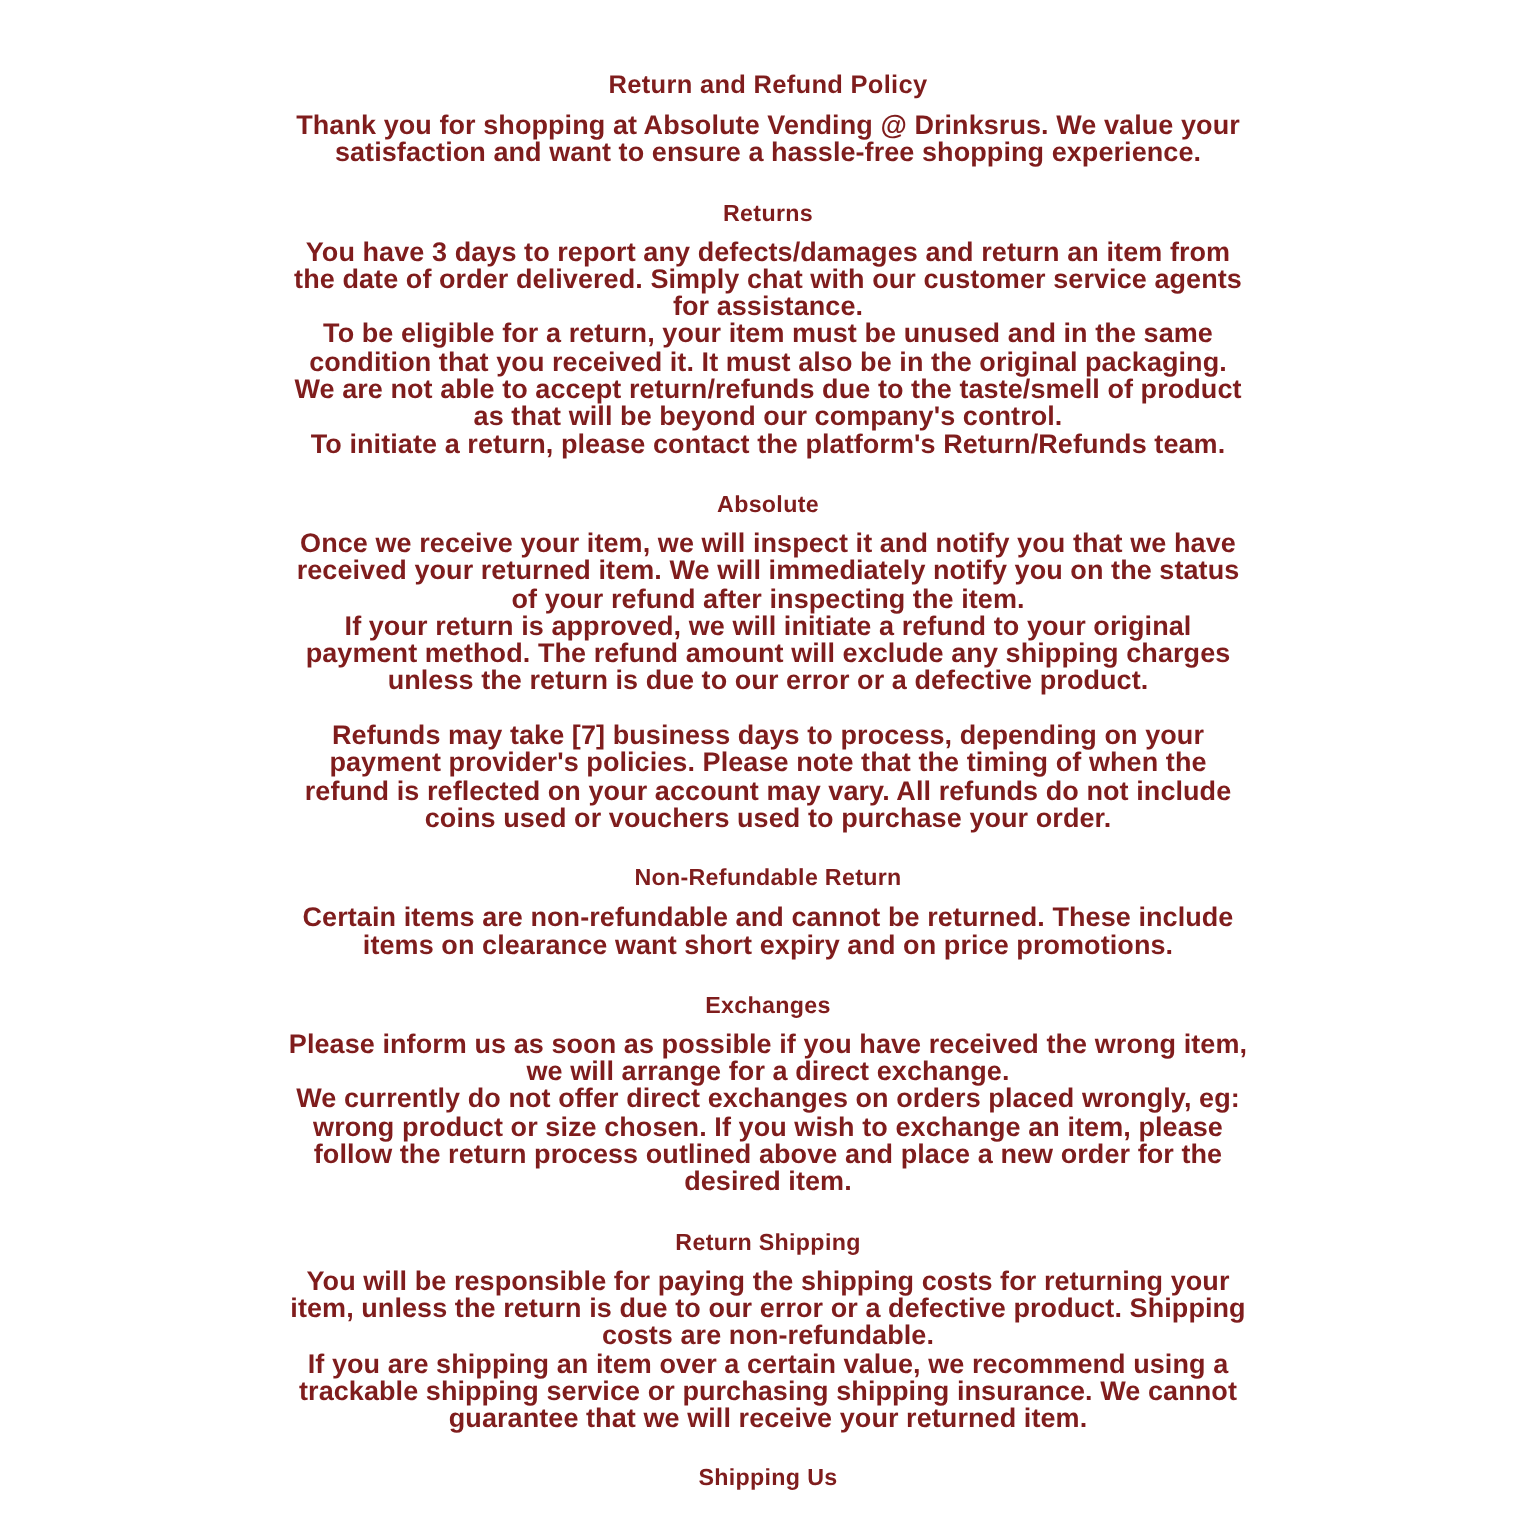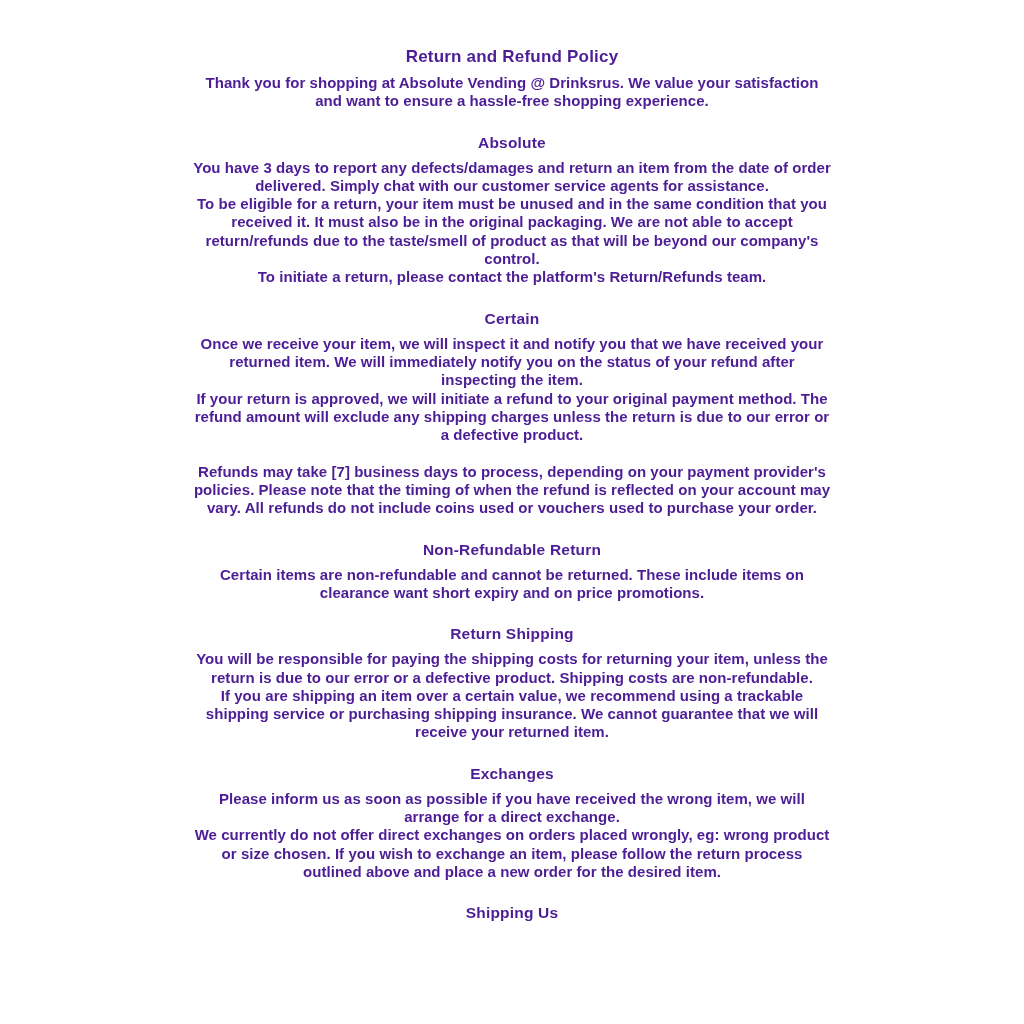--- a/index.html
+++ b/index.html
@@ -29,66 +29,66 @@
     letter-spacing: 0.2px;
   }
   h2.heading {
     font-size: 15.5px;
     font-weight: 700;
     line-height: 20px;
     margin: 22px 0 6px 0;
     letter-spacing: 0.2px;
   }
   p.para {
-    font-size: 15px;
+    font-size: 18px;
     font-weight: 700;
     line-height: 18.3px;
     margin: 0;
     white-space: pre-line;
     letter-spacing: 0.05px;
   }
   p.para + p.para {
     margin-top: 18.3px;
   }
   section {
     margin: 0;
   }
 </style>
 </head>
 <body>
 
 <div class="canvas" style="background: rgb(255, 255, 255);">
-  <main class="policy-page" style="color: #4c1d95;">
+  <main class="policy-page" style="color: #7f1d1d;">
     <h1 class="title">Return and Refund Policy</h1>
     <p class="para">Thank you for shopping at Absolute Vending @ Drinksrus. We value your satisfaction and want to ensure a hassle-free shopping experience.</p>
     <div>
         <section>
-          <h2 class="heading">Absolute</h2>
+          <h2 class="heading">Returns</h2>
           <p class="para">You have 3 days to report any defects/damages and return an item from the date of order delivered. Simply chat with our customer service agents for assistance.
 To be eligible for a return, your item must be unused and in the same condition that you received it. It must also be in the original packaging. We are not able to accept return/refunds due to the taste/smell of product as that will be beyond our company's control.
 To initiate a return, please contact the platform's Return/Refunds team.</p>
         </section>
         <section>
-          <h2 class="heading">Certain</h2>
+          <h2 class="heading">Absolute</h2>
           <p class="para">Once we receive your item, we will inspect it and notify you that we have received your returned item. We will immediately notify you on the status of your refund after inspecting the item.
 If your return is approved, we will initiate a refund to your original payment method. The refund amount will exclude any shipping charges unless the return is due to our error or a defective product.</p>
           <p class="para">Refunds may take [7] business days to process, depending on your payment provider's policies. Please note that the timing of when the refund is reflected on your account may vary. All refunds do not include coins used or vouchers used to purchase your order.</p>
         </section>
         <section>
           <h2 class="heading">Non-Refundable Return</h2>
           <p class="para">Certain items are non-refundable and cannot be returned. These include items on clearance want short expiry and on price promotions.</p>
         </section>
         <section>
+          <h2 class="heading">Exchanges</h2>
+          <p class="para">Please inform us as soon as possible if you have received the wrong item, we will arrange for a direct exchange.
+We currently do not offer direct exchanges on orders placed wrongly, eg: wrong product or size chosen. If you wish to exchange an item, please follow the return process outlined above and place a new order for the desired item.</p>
+        </section>
+        <section>
           <h2 class="heading">Return Shipping</h2>
           <p class="para">You will be responsible for paying the shipping costs for returning your item, unless the return is due to our error or a defective product. Shipping costs are non-refundable.
 If you are shipping an item over a certain value, we recommend using a trackable shipping service or purchasing shipping insurance. We cannot guarantee that we will receive your returned item.</p>
-        </section>
-        <section>
-          <h2 class="heading">Exchanges</h2>
-          <p class="para">Please inform us as soon as possible if you have received the wrong item, we will arrange for a direct exchange.
-We currently do not offer direct exchanges on orders placed wrongly, eg: wrong product or size chosen. If you wish to exchange an item, please follow the return process outlined above and place a new order for the desired item.</p>
         </section>
         <section>
           <h2 class="heading">Shipping Us</h2>
         </section>
       </div>
   </main>
 </div>
 
 </body></html>

